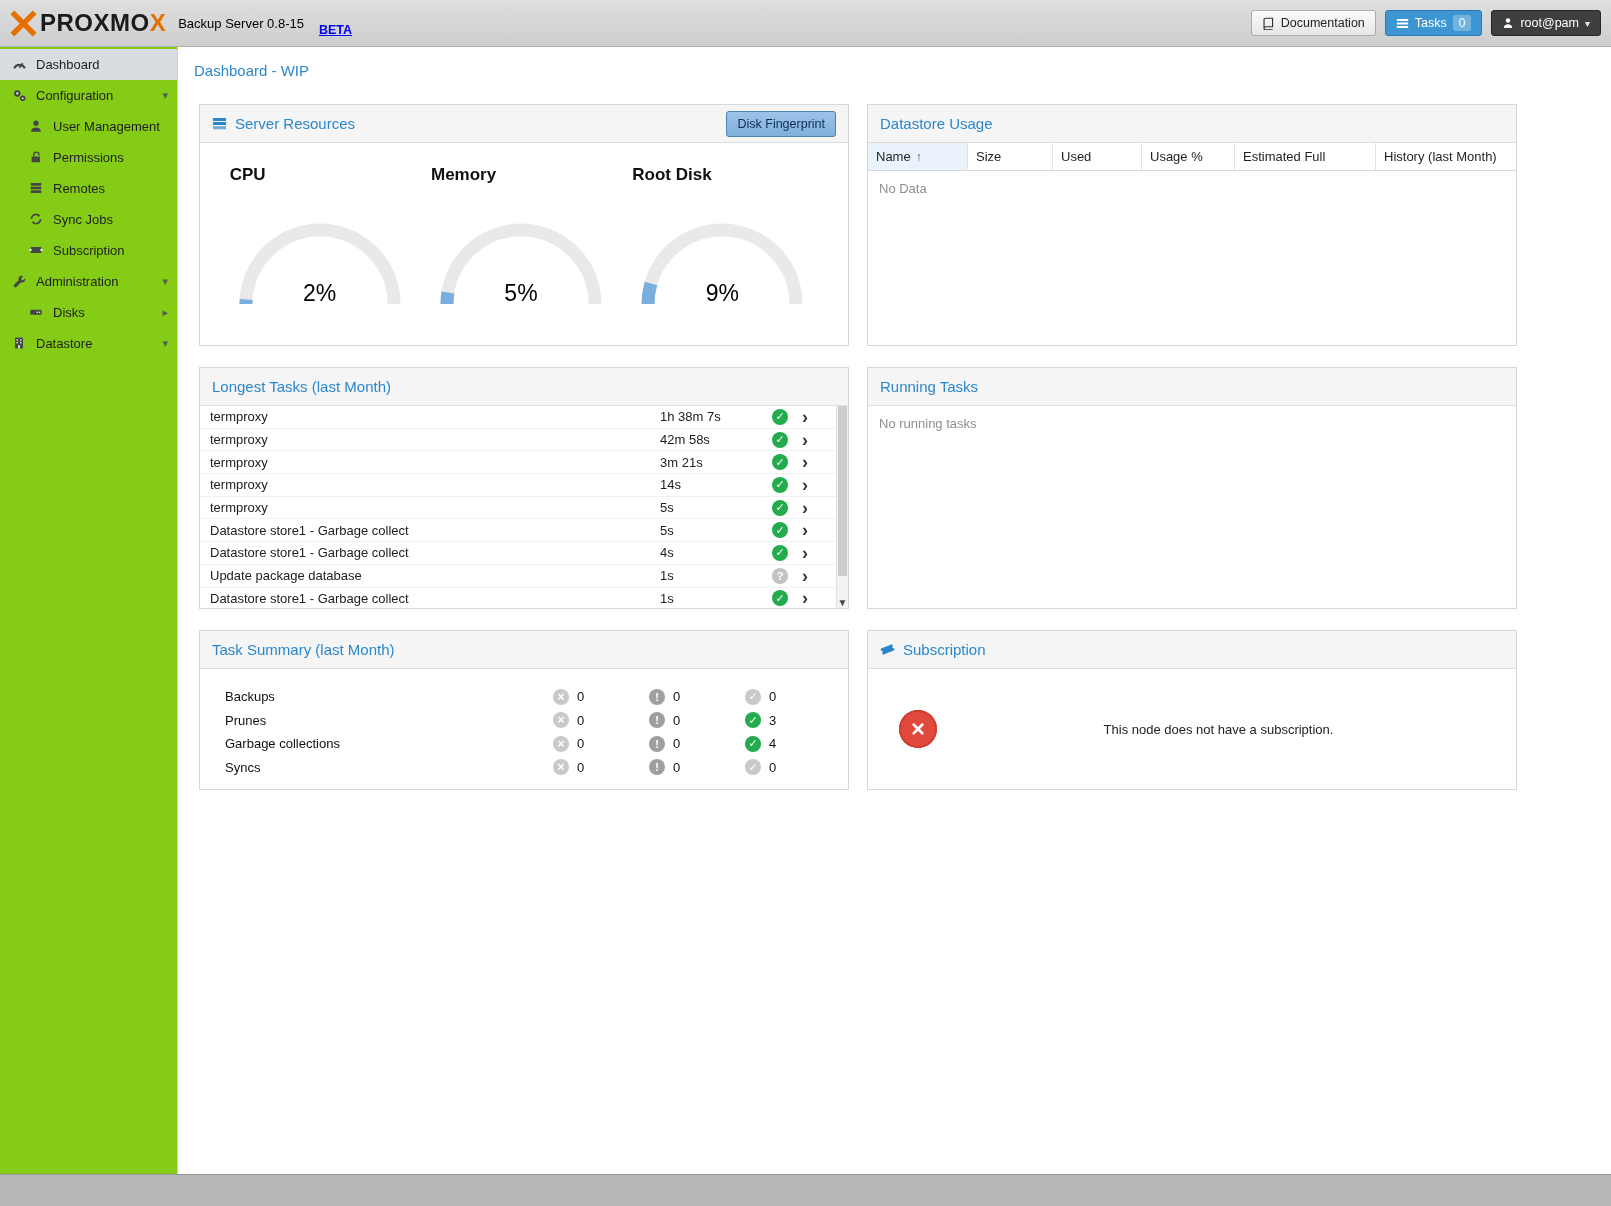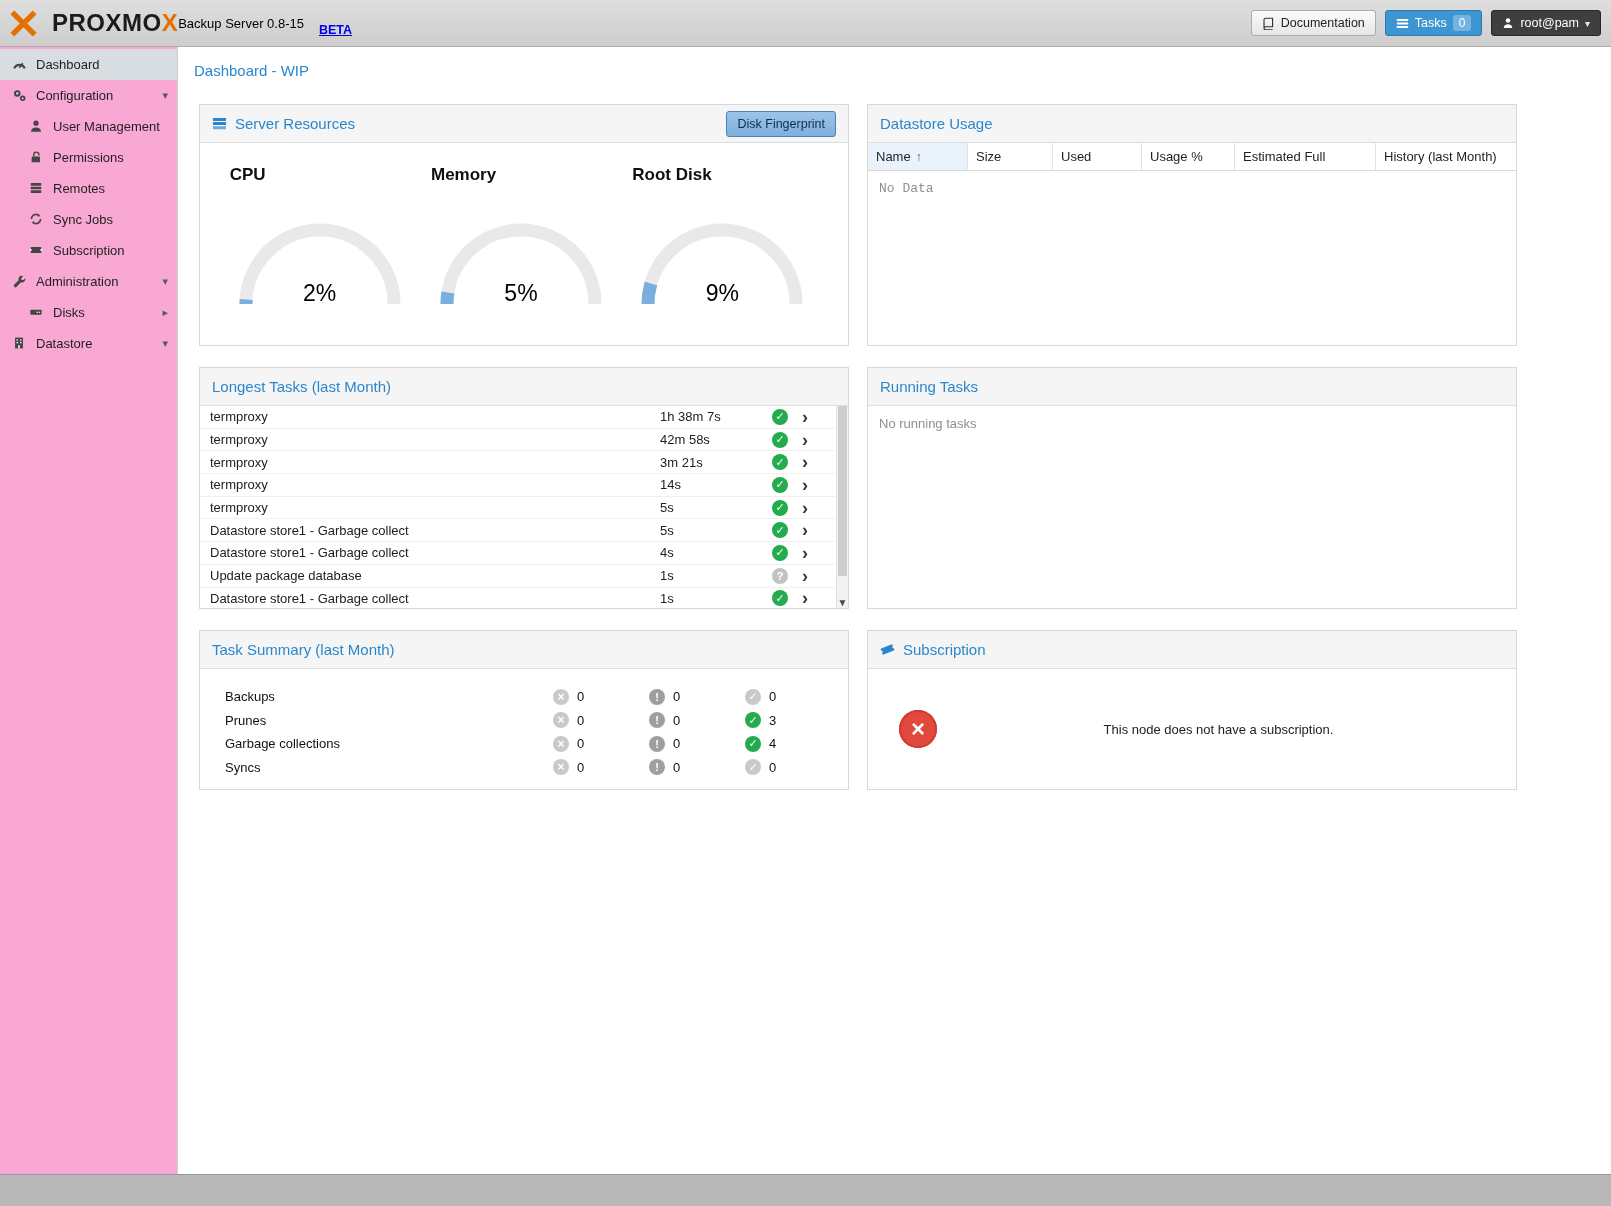--- a/index.html
+++ b/index.html
@@ -6,37 +6,37 @@
   html,body { width: 1611px; }
   body {
     font-family: "Liberation Sans", "DejaVu Sans", sans-serif;
     font-size: 13px; color: #212121; background: #b8b8b8;
   }
   .app { width: 1611px; height: 1174px; display: flex; flex-direction: column; overflow: hidden; background:#fff; }
 
   
   .topbar { flex: 0 0 47px; background: linear-gradient(#dedede,#cecece); border-bottom: 1px solid #aeaeae;
             display: flex; align-items: center; padding: 0 10px; }
-  .logo { display: flex; align-items: center; gap: 15px; }
+  .logo { display: flex; align-items: center; gap: 3px; margin-right: 12px; }
   .logo-text { font-size: 24px; font-weight: bold; letter-spacing: .5px; color: #1b1b1b; }
   .logo-text .ox { color: #E57000; }
   .version { color: #000; margin-right: 15px; }
   .beta { color: #0000EE; text-decoration: underline; font-weight: bold; font-size: 12.5px; cursor: pointer; margin-top: 13px; }
   .tb-spacer { flex: 1; }
   .tb-btn { display: inline-flex; align-items: center; gap: 6px; height: 26px; padding: 0 10px;
             border-radius: 3px; font-size: 12.5px; cursor: pointer; white-space: nowrap; }
   .doc-btn { background: linear-gradient(#fbfbfb,#e6e6e6); border: 1px solid #ababab; color: #222; margin-left: 6px; }
   .tasks-btn { background: #3d96d2; border: 1px solid #2e7ab0; color: #fff; margin-left: 9px; }
   .tasks-badge { background: rgba(255,255,255,.28); border-radius: 3px; padding: 1px 6px; font-size: 12px; }
   .user-btn { background: #3f3f3f; border: 1px solid #262626; color: #fff; margin-left: 9px; }
   .caret-down { font-size: 10px; color: #e8e8e8; }
 
   
   .layout { flex: 1; display: flex; min-height: 0; }
-  .sidebar { flex: 0 0 178px; background: #f9a8d4; border-right: 1px solid #cfcfcf; padding-top: 2px; }
+  .sidebar { flex: 0 0 178px; background: #84cc16; border-right: 1px solid #cfcfcf; padding-top: 2px; }
   .side-item { height: 31px; display: flex; align-items: center; gap: 9px; padding: 0 9px 0 12px;
                color: #1f1f1f; cursor: pointer; }
   .side-item.selected { background: #d8dde2; }
   .side-item.child { padding-left: 29px; }
   .side-icon { width: 15px; height: 15px; flex: 0 0 auto; display: inline-flex; }
   .side-caret { margin-left: auto; color: #5a5a5a; font-size: 11px; }
 
   .main { flex: 1; background: #fff; display: flex; flex-direction: column; min-width: 0; }
   .page-header { padding: 15px 16px 11px 16px; }
   .page-title { color: #2b87cc; font-size: 15px; }
@@ -59,21 +59,21 @@
   .gauge-wrap { position: relative; width: 180px; height: 100px; margin-top: 22px; }
   .gauge-value { position: absolute; left: 0; right: 0; bottom: 0; text-align: center; font-size: 23px; color: #000; }
 
   
   .ds-head { display: grid; grid-template-columns: 100px 85px 89px 93px 141px 1fr; border-bottom: 1px solid #d8d8d8; }
   .ds-th { padding: 6px 8px; border-right: 1px solid #e3e3e3; color: #1f1f1f; display: flex; align-items: center;
            gap: 5px; cursor: pointer; }
   .ds-th:last-child { border-right: none; }
   .ds-th.sorted { background: #eaf3fb; }
   .sort-arrow { color: #555; font-size: 12px; }
-  .no-data { color: #8f8f8f; padding: 10px 11px; font-family: Liberation Mono, monospace; }
+  .no-data { color: #8f8f8f; padding: 10px 11px; }
 
   
   .lt-body { flex: 1; position: relative; overflow: hidden; }
   .task-rows { margin-right: 12px; }
   .task-row { display: grid; grid-template-columns: 450px 100px 40px 1fr; align-items: center;
               height: 22.7px; border-bottom: 1px solid #f0f0f0; padding-left: 10px; cursor: pointer; }
   .task-name, .task-duration { overflow: hidden; white-space: nowrap; }
   .chevron { color: #383838; font-size: 18px; font-weight: bold; line-height: 1; margin-left: 2px; cursor: pointer; }
   .scrollbar { position: absolute; top: 0; right: 0; bottom: 0; width: 12px; background: #f2f2f2;
                border-left: 1px solid #e2e2e2; }

